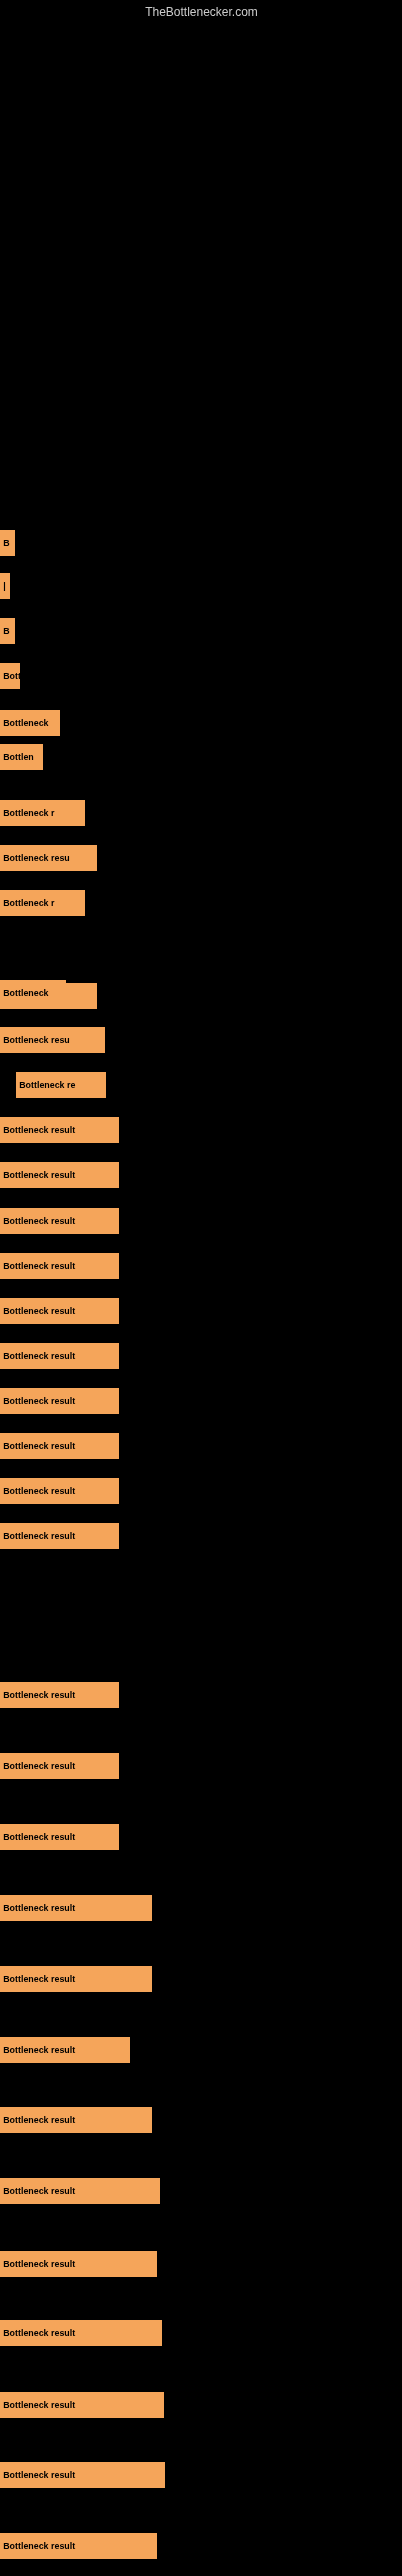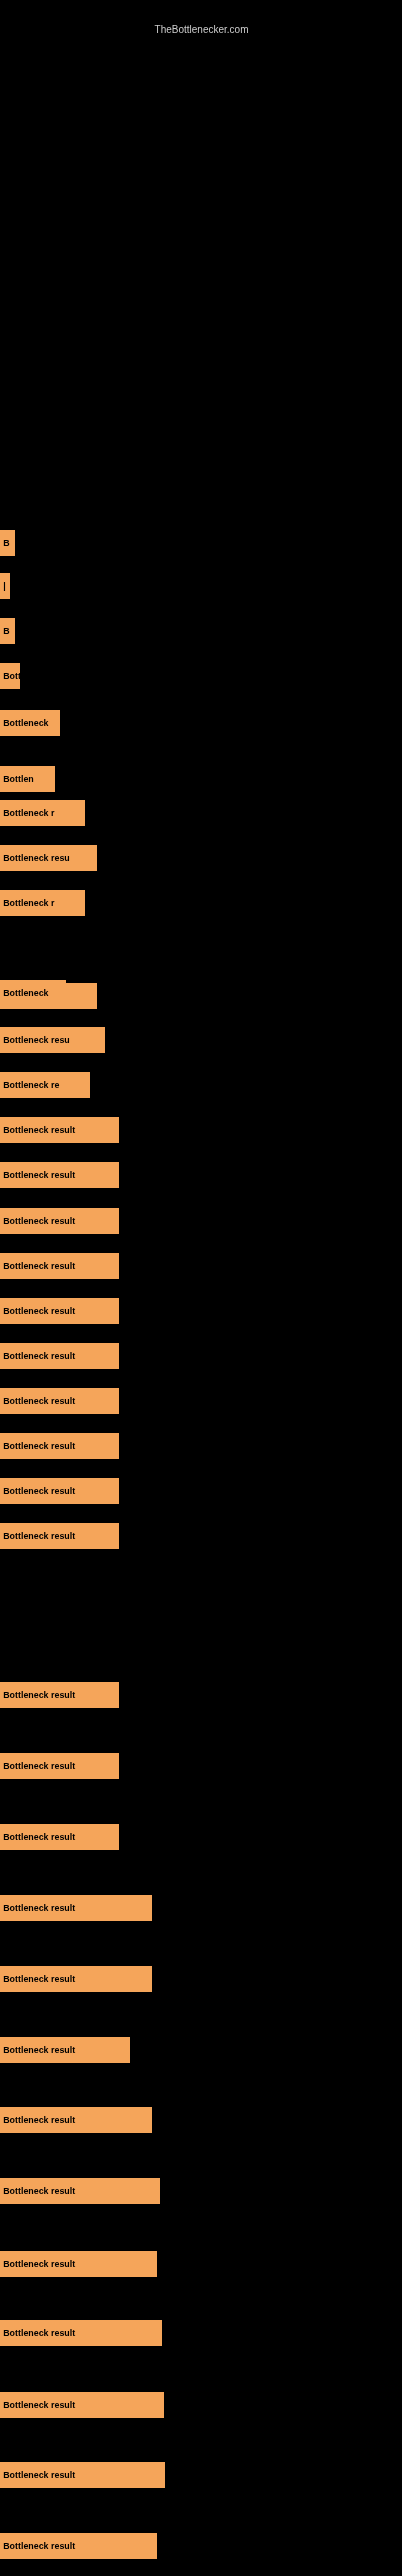--- a/index.html
+++ b/index.html
@@ -11,25 +11,25 @@
     body {
       width: 403px;
       min-height: 2576px;
       background-color: #000000;
       font-family: Arial, sans-serif;
       position: relative;
     }
 
     .site-title {
       position: absolute;
-      top: 24px;
+      top: 5px;
       left: 50%;
       transform: translateX(-50%);
       color: #cccccc;
-      font-size: 10px;
+      font-size: 12px;
       white-space: nowrap;
     }
 
     .bottleneck-bar {
       position: absolute;
       background-color: #f5a55a;
       height: 26px;
       display: flex;
       align-items: center;
       padding-left: 3.2px;
@@ -44,28 +44,28 @@
 <body>
 
 <span class="site-title">TheBottlenecker.com</span>
 
 <div id="bars-container">
     <div class="bottleneck-bar" style="position: absolute; top: 530px; left: 0px; width: 14.5px; height: 26px;">B</div>
     <div class="bottleneck-bar" style="position: absolute; top: 573px; left: 0px; width: 9.7px; height: 26px;">|</div>
     <div class="bottleneck-bar" style="position: absolute; top: 618px; left: 0px; width: 14.5px; height: 26px;">B</div>
     <div class="bottleneck-bar" style="position: absolute; top: 663px; left: 0px; width: 20px; height: 26px;">Bott</div>
     <div class="bottleneck-bar" style="position: absolute; top: 710px; left: 0px; width: 60px; height: 26px;">Bottleneck</div>
-    <div class="bottleneck-bar" style="position: absolute; top: 766px; left: 0px; width: 55px; height: 26px;">Bottlen</div>
+    <div class="bottleneck-bar" style="position: absolute; top: 744px; left: 0px; width: 43px; height: 26px;">Bottlen</div>
     <div class="bottleneck-bar" style="position: absolute; top: 800px; left: 0px; width: 85px; height: 26px;">Bottleneck r</div>
     <div class="bottleneck-bar" style="position: absolute; top: 845px; left: 0px; width: 97px; height: 26px;">Bottleneck resu</div>
     <div class="bottleneck-bar" style="position: absolute; top: 890px; left: 0px; width: 85px; height: 26px;">Bottleneck r</div>
     <div class="bottleneck-bar" style="position: absolute; top: 935px; left: 0px; width: 97px; height: 26px; margin-top: 48px;">Bottleneck res</div>
     <div class="bottleneck-bar" style="position: absolute; top: 980px; left: 0px; width: 66px; height: 26px;">Bottleneck</div>
     <div class="bottleneck-bar" style="position: absolute; top: 1027px; left: 0px; width: 105px; height: 26px;">Bottleneck resu</div>
-    <div class="bottleneck-bar" style="position: absolute; top: 1072px; left: 0px; width: 90px; height: 26px;">Bottleneck re</div>
+    <div class="bottleneck-bar" style="position: absolute; top: 1072px; left: 16px; width: 90px; height: 26px;">Bottleneck re</div>
     <div class="bottleneck-bar" style="position: absolute; top: 1117px; left: 0px; width: 119px; height: 26px;">Bottleneck result</div>
     <div class="bottleneck-bar" style="position: absolute; top: 1162px; left: 0px; width: 119px; height: 26px;">Bottleneck result</div>
     <div class="bottleneck-bar" style="position: absolute; top: 1208px; left: 0px; width: 119px; height: 26px;">Bottleneck result</div>
     <div class="bottleneck-bar" style="position: absolute; top: 1253px; left: 0px; width: 119px; height: 26px;">Bottleneck result</div>
     <div class="bottleneck-bar" style="position: absolute; top: 1298px; left: 0px; width: 119px; height: 26px;">Bottleneck result</div>
     <div class="bottleneck-bar" style="position: absolute; top: 1343px; left: 0px; width: 119px; height: 26px;">Bottleneck result</div>
     <div class="bottleneck-bar" style="position: absolute; top: 1388px; left: 0px; width: 119px; height: 26px;">Bottleneck result</div>
     <div class="bottleneck-bar" style="position: absolute; top: 1433px; left: 0px; width: 119px; height: 26px;">Bottleneck result</div>
     <div class="bottleneck-bar" style="position: absolute; top: 1478px; left: 0px; width: 119px; height: 26px;">Bottleneck result</div>
     <div class="bottleneck-bar" style="position: absolute; top: 1523px; left: 0px; width: 119px; height: 26px;">Bottleneck result</div>

